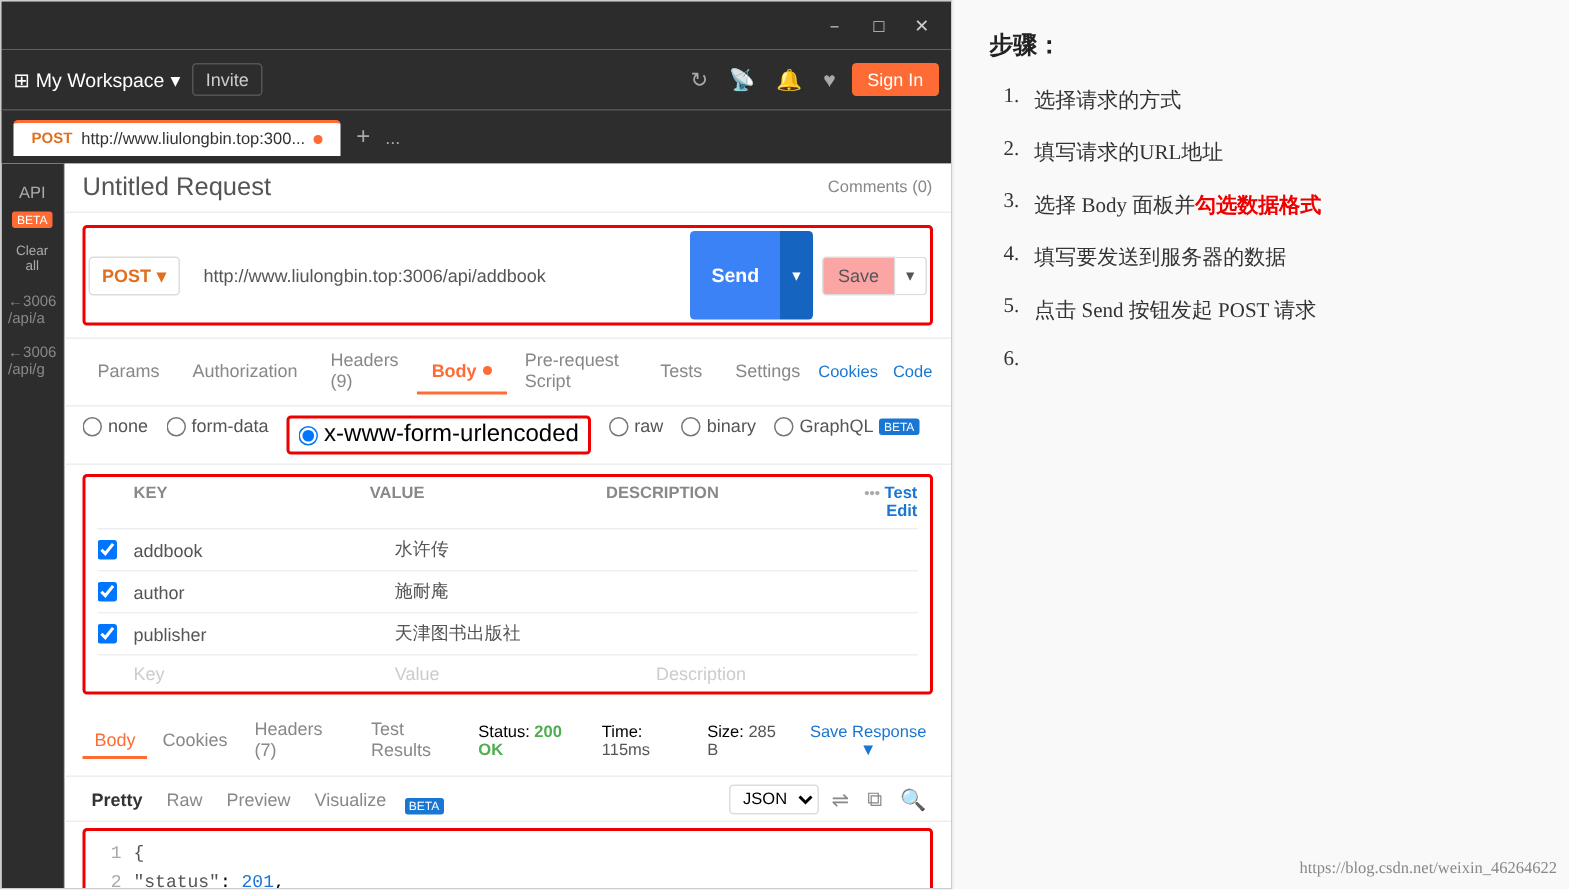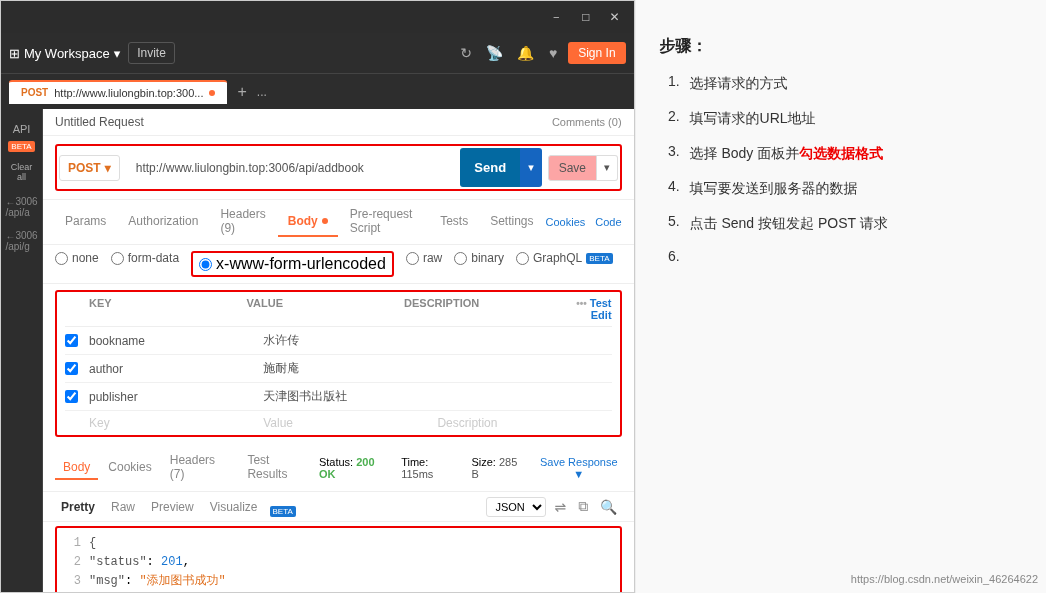--- a/index.html
+++ b/index.html
@@ -164,21 +164,21 @@
 
     
     .request-title-bar {
       padding: 6px 12px;
       display: flex;
       align-items: center;
       justify-content: space-between;
       border-bottom: 1px solid #eee;
     }
     .request-title {
-      font-size: 12px;
+      font-size: 17px;
       color: #555;
     }
     .comments-link {
       font-size: 11px;
       color: #888;
     }
     .method-select {
       background: #fff;
       border: 1px solid #ddd;
       color: #e07020;
@@ -194,24 +194,24 @@
     .url-input {
       flex: 1;
       border: 1px solid #ddd;
       padding: 6px 10px;
       font-size: 12px;
       border-radius: 3px;
       color: #555;
       outline: none;
     }
     .send-btn {
-      background: #0369a1;
+      background: #3b82f6;
       color: #fff;
       border: none;
-      padding: 12px 14px;
+      padding: 22px 14px;
       border-radius: 3px 0 0 3px;
       font-size: 13px;
       font-weight: bold;
       cursor: pointer;
     }
     .send-dropdown {
       background: #1565c0;
       color: #fff;
       border: none;
       padding: 6px 8px;
@@ -401,22 +401,22 @@
     }
     .json-brace { color: #555; }
     .json-key { color: #555; }
     .json-num { color: #1976d2; }
     .json-str { color: #e07020; }
 
     
     .instructions-panel {
       width: 426px;
       background: #f9f9f9;
-      padding: 36px 24px;
-      font-family: Liberation Sans, sans-serif;
+      padding: 20px 24px;
+      font-family: Liberation Serif, serif;
       border-left: 1px solid #eee;
       overflow: auto;
     }
     .instructions-title {
       font-size: 16px;
       font-weight: bold;
       color: #222;
       margin-bottom: 16px;
     }
     .instructions-list {
@@ -641,21 +641,21 @@
           <span class="form-col-actions">
             <span style="color:#aaa;font-size:10px;">•••</span>
             <span class="bulk-edit-link">Test Edit</span>
           </span>
         </div>
 
         <div class="form-row">
           <span class="form-checkbox">
               <input type="checkbox" checked="" style="">
             </span>
-          <span class="form-key">bookname</span>
+          <span class="form-key">addbook</span>
           <span class="form-value">水许传</span>
           <span class="form-desc"></span>
         </div>
 
         <div class="form-row">
           <span class="form-checkbox">
               <input type="checkbox" checked="" style="">
             </span>
           <span class="form-key">author</span>
           <span class="form-value">施耐庵</span>

